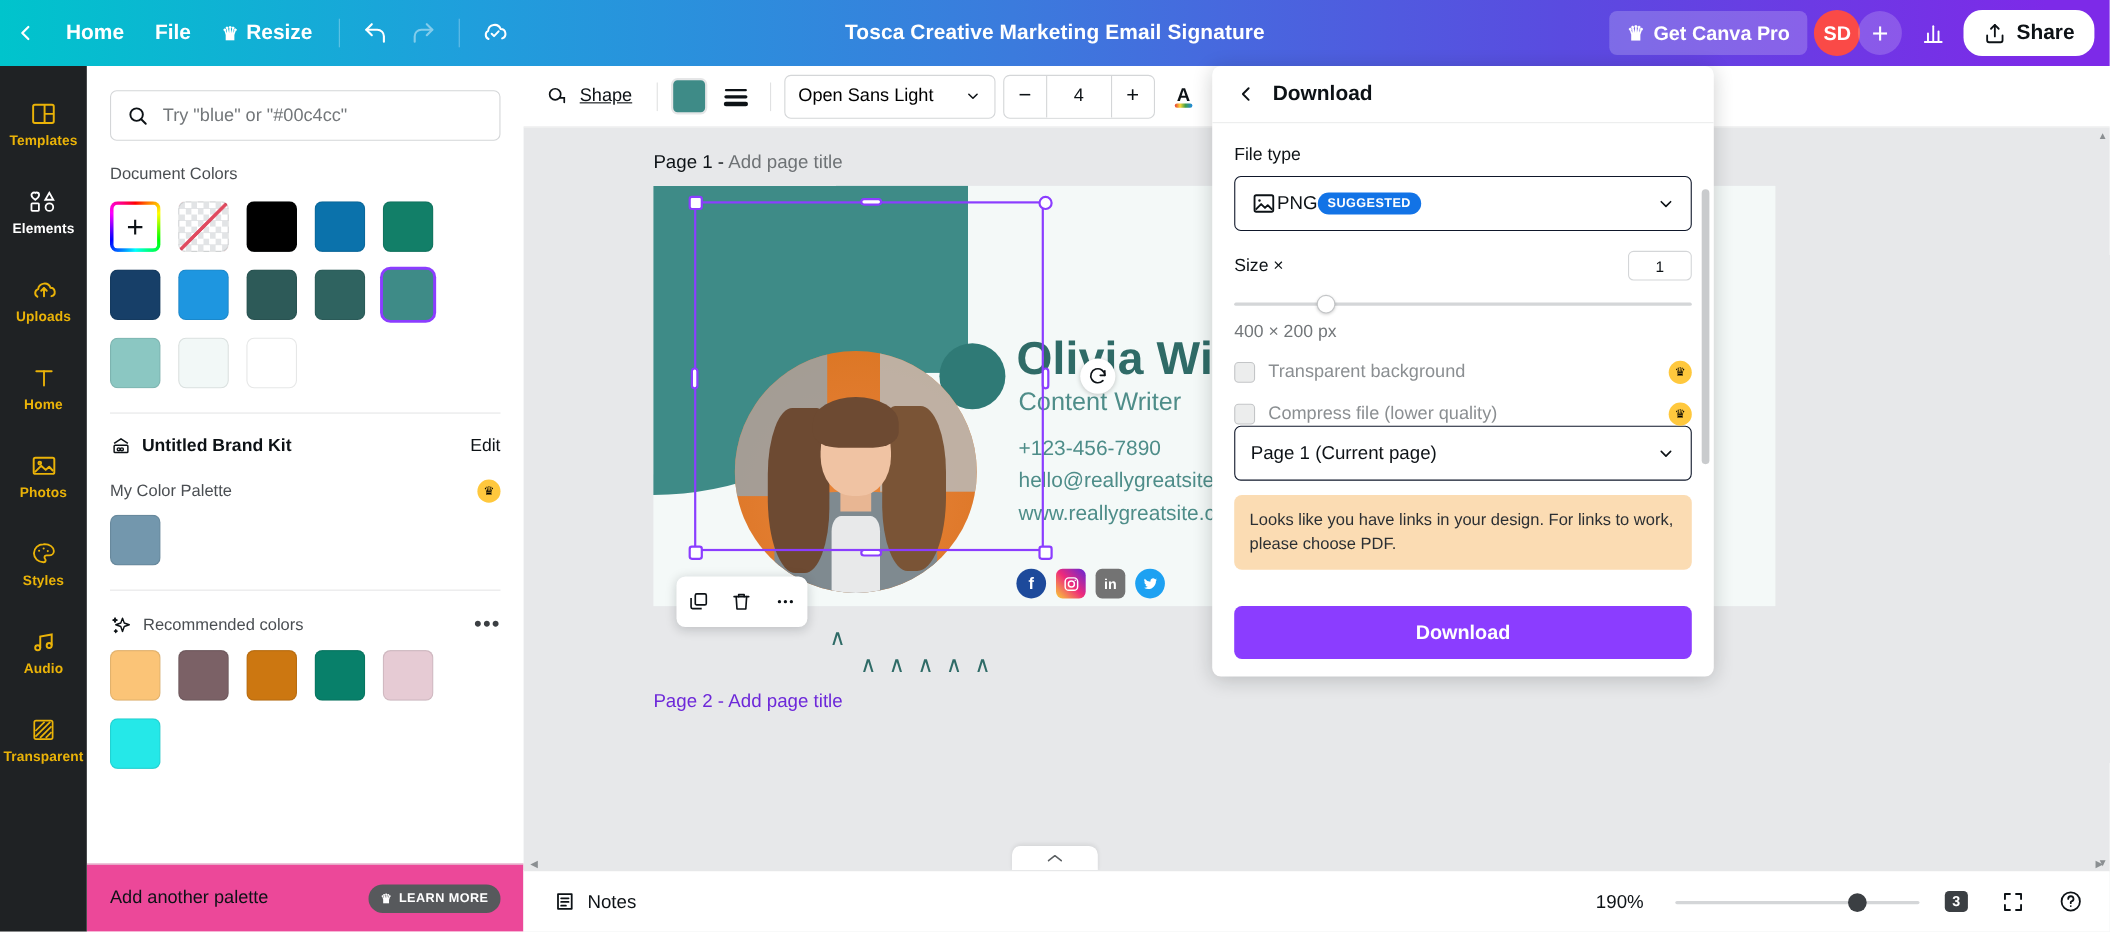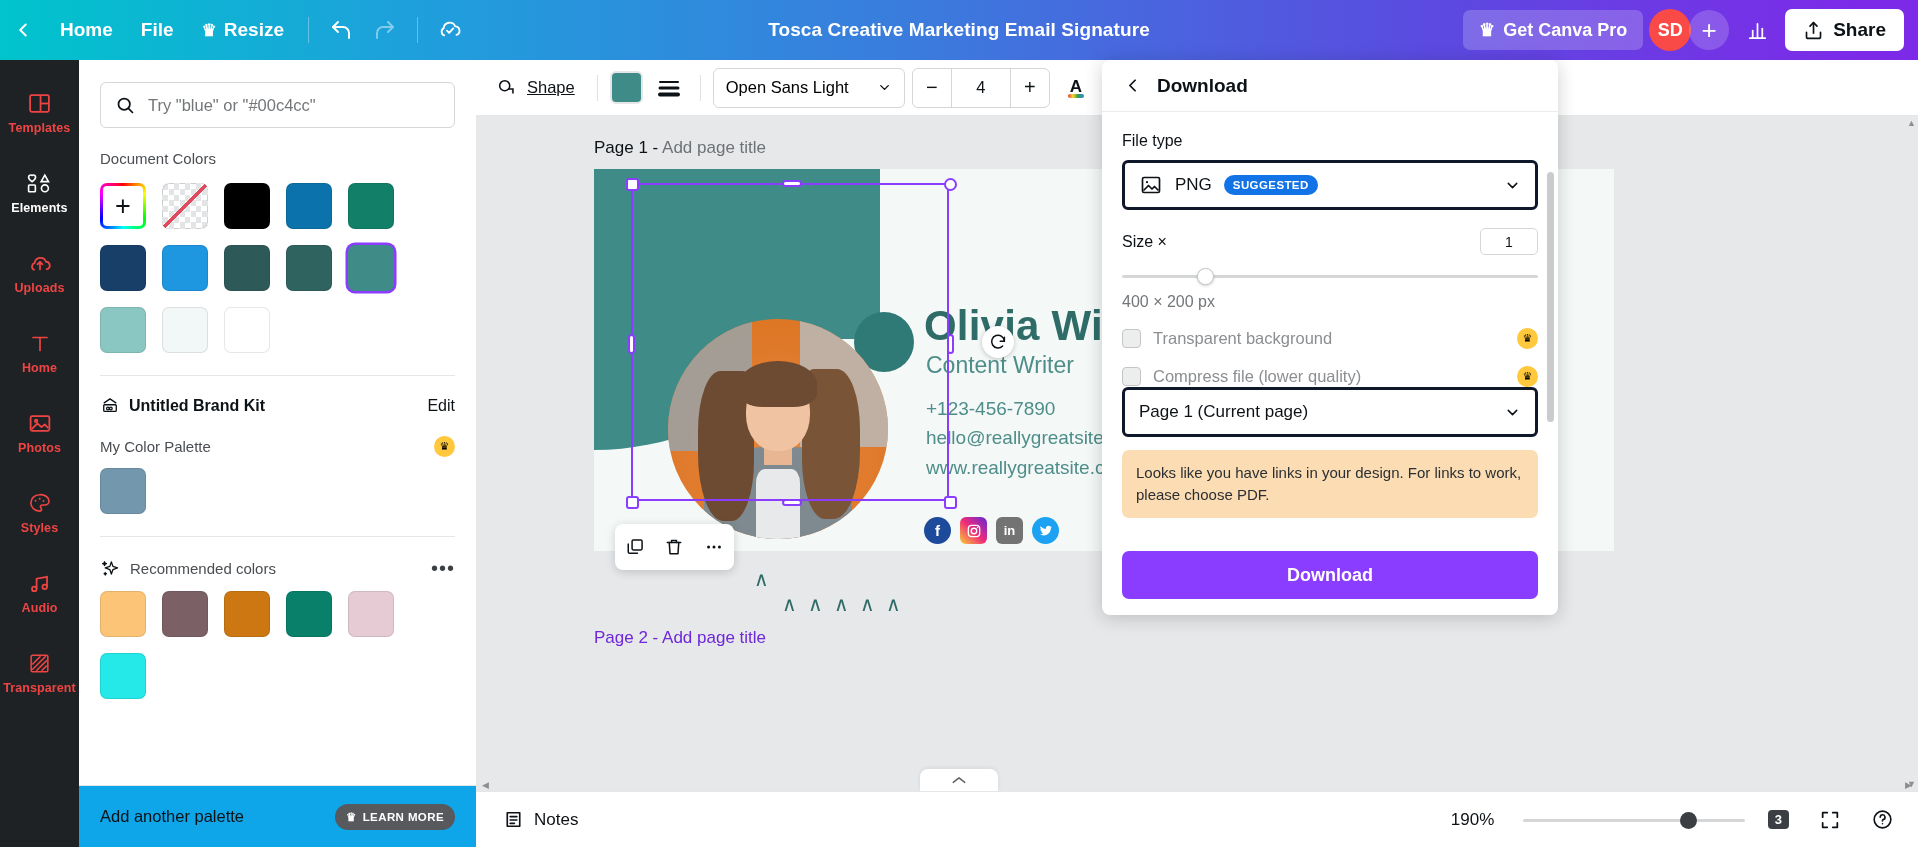--- a/index.html
+++ b/index.html
@@ -50,35 +50,35 @@
     display: flex; align-items: center; justify-content: center;
     font-size: 18px; font-weight: 700; color: #fff; cursor: pointer;
   }
   .plus-btn {
     width: 40px; height: 40px; border-radius: 50%;
     background: rgba(255,255,255,.18);
     display: flex; align-items: center; justify-content: center;
     font-size: 26px; font-weight: 400; cursor: pointer; margin-left: -8px;
   }
   .share-btn {
-    background: #fff; color: #0d1216; border-radius: 7px; height: 42px;
+    background: #fff; color: #0d1216; border-radius: 17px; height: 42px;
     padding: 0 18px; display: flex; align-items: center; gap: 9px;
     font-size: 19px; font-weight: 700; cursor: pointer;
   }
 
   
   .rail {
     position: absolute; left: 0; top: 60px; width: 79px; height: 787px;
     background: #1f2224; display: flex; flex-direction: column; align-items: center;
     padding-top: 14px; gap: 2px;
   }
   .rail-item {
     width: 79px; height: 78px; display: flex; flex-direction: column;
     align-items: center; justify-content: center; gap: 5px; cursor: pointer;
-    color: #ef4444;
+    color: #eab308;
   }
   .rail-item.active { color: #fff; }
   .rail-label { font-size: 12.5px; font-weight: 700; letter-spacing: .1px; }
 
   
   .panel {
     position: absolute; left: 79px; top: 60px; width: 397px; height: 787px;
     background: #fff; overflow: hidden;
   }
   .search-wrap { padding: 22px 21px 0 21px; }
@@ -135,21 +135,21 @@
     padding: 0 21px; margin-top: 20px; margin-bottom: 11px;
   }
   .rec-left { display: flex; align-items: center; gap: 9px; }
   .dots3 { font-size: 20px; color: #3b3f43; cursor: pointer; letter-spacing: 1px; }
   .crown-circle {
     width: 21px; height: 21px; border-radius: 50%; background: #ffc83d;
     display: flex; align-items: center; justify-content: center; font-size: 11px;
   }
   .panel-foot {
     position: absolute; left: 0; bottom: 0; width: 397px; height: 62px;
-    background: #0ea5e9; border-top: 1px solid #e5e6e7;
+    background: #ec4899; border-top: 1px solid #e5e6e7;
     display: flex; align-items: center; justify-content: space-between; padding: 0 21px;
   }
   .foot-text { font-size: 16.5px; color: #0d1216; cursor: pointer; }
   .learn-pill {
     background: #57595c; color: #fff; border-radius: 20px; height: 26px;
     padding: 0 11px; display: flex; align-items: center; gap: 6px;
     font-size: 11.5px; font-weight: 700; letter-spacing: .4px; cursor: pointer;
   }
 
   
@@ -332,22 +332,22 @@
   .dl-head {
     height: 52px; display: flex; align-items: center; gap: 14px;
     padding: 0 20px; border-bottom: 1px solid #eceded; flex: 0 0 auto;
   }
   .dl-back { cursor: pointer; display: flex; align-items: center; color:#0d1216; }
   .dl-title { font-size: 19px; font-weight: 700; color: #0d1216; }
   .dl-body { flex: 1; padding: 20px; overflow: hidden; position: relative; }
   .dl-label { font-size: 16px; color: #0d1216; margin-bottom: 10px; }
   .dl-label.b { font-weight: 700; }
   .dl-select {
-    height: 50px; border: 3px solid #0f172a; border-radius: 6px;
-    display: flex; align-items: center; padding: 0 14px; gap: 12px; cursor: pointer;
+    height: 50px; border: 1px solid #0f172a; border-radius: 6px;
+    display: flex; align-items: center; padding: 0 14px; cursor: pointer;
   }
   .dl-select .val { font-size: 17px; color: #0d1216; }
   .badge {
     background: #1273e6; color: #fff; font-size: 11.5px; font-weight: 700;
     padding: 4px 9px; border-radius: 11px; letter-spacing: .4px;
   }
   .size-row {
     display: flex; align-items: center; justify-content: space-between;
     margin-top: 18px;
   }

